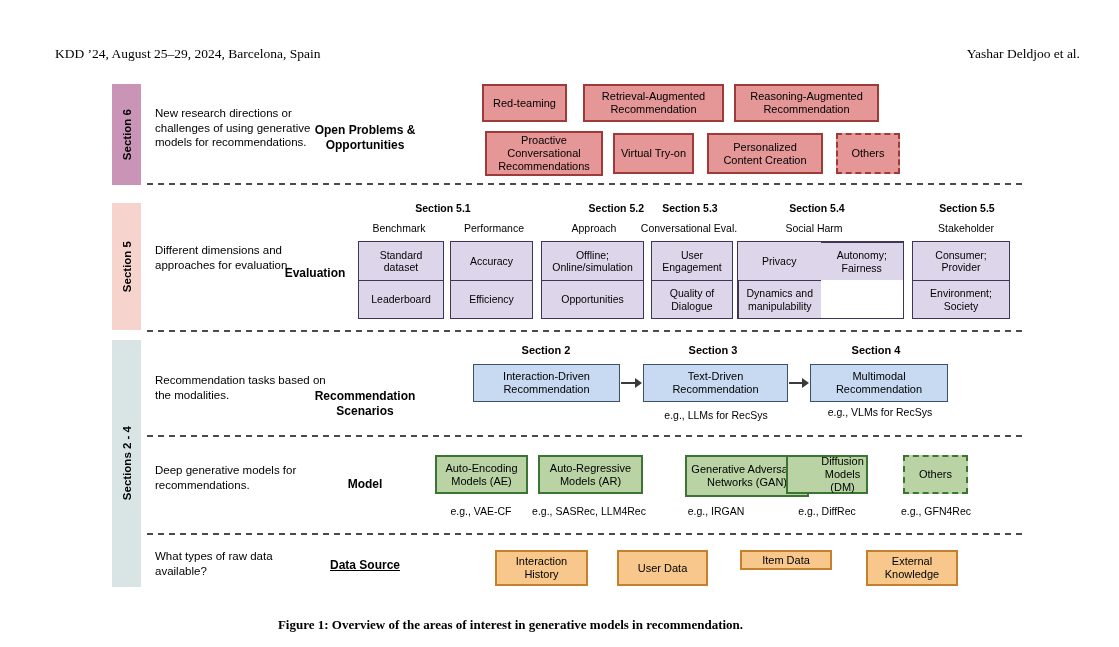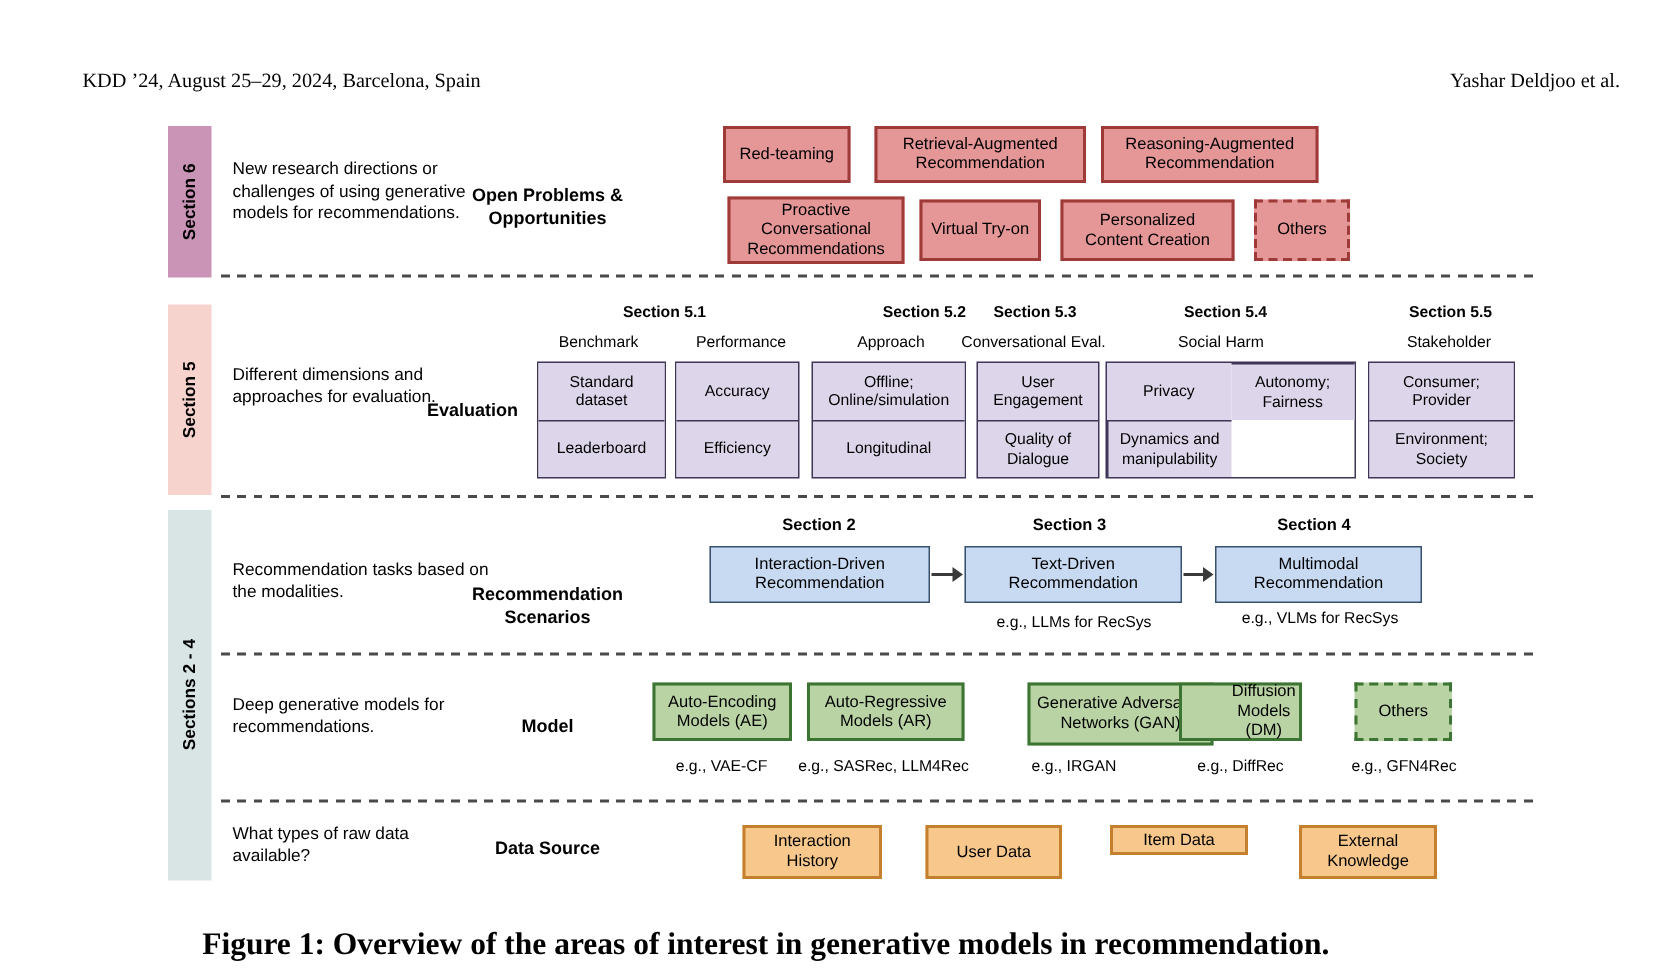--- a/index.html
+++ b/index.html
@@ -3,21 +3,21 @@
 <meta charset="utf-8">
 <style>
   html,body{margin:0;padding:0;background:#ffffff;}
   .page{position:relative;width:1119px;height:647px;background:#fff;overflow:hidden;
         font-family:"Liberation Sans",sans-serif;color:#000;}
   
   .hdr{position:absolute;top:30px;left:55px;right:39px;display:flex;justify-content:space-between;
        font-family:"Liberation Serif",serif;font-size:13.5px;margin-top:16px;}
   
   .caption{position:absolute;top:617px;left:0;width:1021px;text-align:center;
-           font-family:"Liberation Serif",serif;font-weight:bold;font-size:21px;}
+           font-family:"Liberation Serif",serif;font-weight:bold;font-size:13px;}
   
   .sbar{position:absolute;left:112px;width:29px;display:flex;align-items:center;justify-content:center;}
   .vtext{writing-mode:vertical-rl;transform:rotate(180deg);font-weight:bold;font-size:11.5px;white-space:nowrap;}
   .sb6{background:var(--sidebar-s6);} .sb5{background:var(--sidebar-s5);} .sb24{background:var(--sidebar-s24);}
   
   .dash{position:absolute;left:147px;width:875px;height:2px;
         background:repeating-linear-gradient(to right,#4a4a4a 0 6px,transparent 6px 11px);}
   
   .desc{position:absolute;font-size:11.5px;line-height:1.28;}
   .cat{position:absolute;font-weight:bold;font-size:12px;text-align:center;line-height:1.25;}
@@ -101,21 +101,21 @@
   <div class="stack col" style="left:358px;top:241px;width:86px;">
     <div class="cell">Standard dataset</div>
     <div class="cell">Leaderboard</div>
   </div>
   <div class="stack col" style="left:450px;top:241px;width:83px;">
     <div class="cell">Accuracy</div>
     <div class="cell">Efficiency</div>
   </div>
   <div class="stack col" style="left:541px;top:241px;width:103px;">
     <div class="cell">Offline; Online/simulation</div>
-    <div class="cell">Longitudinal</div>
+    <div class="cell">Opportunities</div>
   </div>
   <div class="stack col" style="left:651px;top:241px;width:82px;">
     <div class="cell">User Engagement</div>
     <div class="cell">Quality of Dialogue</div>
   </div>
   <div class="stack grid2" style="left:737px;top:241px;width:167px;">
     <div class="cell">Privacy</div>
     <div class="cell ct">Autonomy; Fairness</div>
     <div class="cell cb ct">Dynamics and manipulability</div>
   </div>
@@ -150,21 +150,21 @@
   <div class="box green" style="left:786px;top:455px;width:82px;height:39px;padding-left:35px;">Diffusion Models (DM)</div>
   <div class="box green dashedb" style="left:903px;top:455px;width:65px;height:39px;">Others</div>
 
   <div class="eg" style="left:421px;top:505px;width:120px;">e.g., VAE-CF</div>
   <div class="eg" style="left:514px;top:505px;width:150px;">e.g., SASRec, LLM4Rec</div>
   <div class="eg" style="left:656px;top:505px;width:120px;">e.g., IRGAN</div>
   <div class="eg" style="left:767px;top:505px;width:120px;">e.g., DiffRec</div>
   <div class="eg" style="left:876px;top:505px;width:120px;">e.g., GFN4Rec</div>
 
   <div class="desc" style="left:155px;top:549px;width:170px;">What types of raw data available?</div>
-  <div class="cat" style="left:305px;top:558px;width:120px;">Data Source</div>
+  <div class="cat" style="left:305px;top:558px;width:120px;text-decoration:underline;">Data Source</div>
 
   <div class="box orange" style="left:495px;top:550px;width:93px;height:36px;">Interaction History</div>
   <div class="box orange" style="left:617px;top:550px;width:91px;height:36px;">User Data</div>
   <div class="box orange" style="left:740px;top:550px;width:92px;height:20px;">Item Data</div>
   <div class="box orange" style="left:866px;top:550px;width:92px;height:36px;">External Knowledge</div>
 
   <div class="caption">Figure 1: Overview of the areas of interest in generative models in recommendation.</div>
 
 </div>
 

